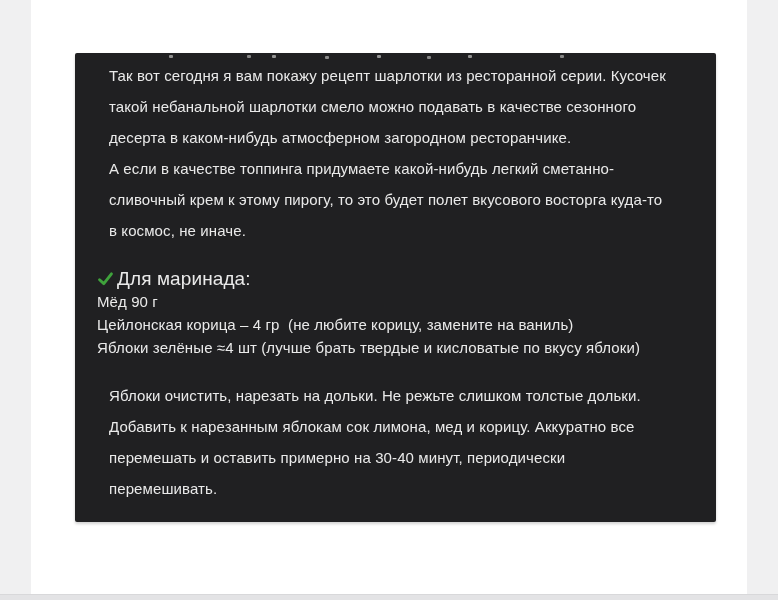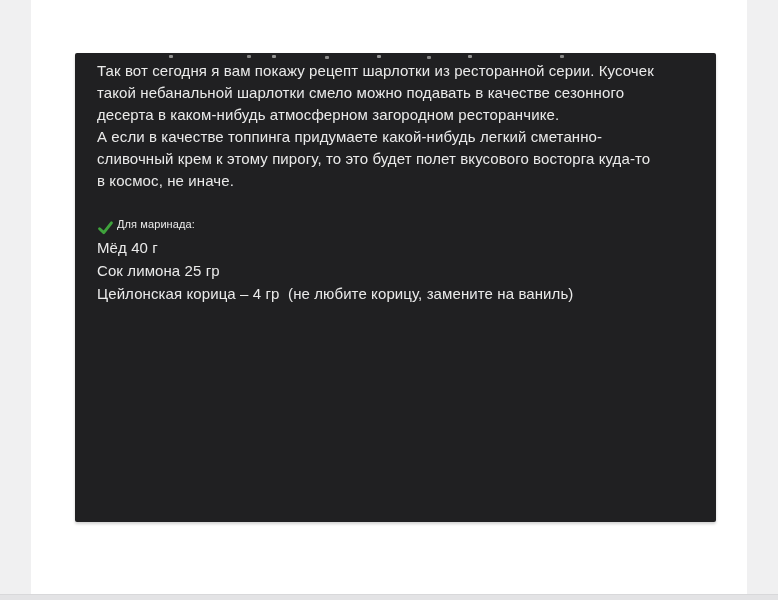--- a/index.html
+++ b/index.html
@@ -20,30 +20,30 @@
     box-shadow:0 2px 3px rgba(0,0,0,0.18);
     overflow:hidden;
   }
   
   .remnants{
     position:absolute;top:2px;left:94px;width:4px;height:3px;background:#8f8f8f;border-radius:1px;
     box-shadow:78px 0 0 #858585,103px 0 0 #949494,156px 1px 0 #8a8a8a,
                208px 0 0 #949494,258px 1px 0 #858585,299px 0 0 #919191,391px 0 0 #868686;
   }
   .para{
-    margin:0 0 21px 0;
-    font-size:15px;line-height:22px;font-weight:500;
+    margin:0 0 21px 12px;
+    font-size:15px;line-height:31px;font-weight:500;
     letter-spacing:0.1px;
     white-space:pre-wrap;
   }
   .para.last{margin-bottom:0;}
   .marinade-section{margin:0 0 21px 0;}
   .marinade-header{
-    display:flex;align-items:flex-end;gap:3px;
-    font-size:11px;line-height:23px;font-weight:500;letter-spacing:0.1px;
+    display:flex;align-items:center;gap:3px;
+    font-size:19px;line-height:23px;font-weight:500;letter-spacing:0.1px;
   }
   .check-icon{width:17px;height:17px;flex:0 0 auto;margin-top:-1px;}
   .ingredient{
     font-size:15px;line-height:23px;font-weight:500;letter-spacing:0.1px;
     white-space:pre-wrap;
   }
 </style>
 </head>
 <body>
 
@@ -57,18 +57,19 @@
   <p class="para">Так вот сегодня я вам покажу рецепт шарлотки из ресторанной серии. Кусочек<br>такой небанальной шарлотки смело можно подавать в качестве сезонного<br>десерта в каком-нибудь атмосферном загородном ресторанчике.<br>А если в качестве топпинга придумаете какой-нибудь легкий сметанно-<br>сливочный крем к этому пирогу, то это будет полет вкусового восторга куда-то<br>в космос, не иначе.</p>
 
 
   <div class="marinade-section">
     <div class="marinade-header">
       <svg class="check-icon" viewBox="0 0 20 20">
         <path d="M3 11.5 L8 16 L17 4.5" fill="none" stroke="#3fa23c" stroke-width="3.4" stroke-linecap="round" stroke-linejoin="round"></path>
       </svg>
       <span>Для маринада:</span>
     </div>
-    <div class="ingredient">Мёд 40 г</div>
-    <div class="ingredient">Сок лимона 25 гр</div>
+    <div class="ingredient">Мёд 90 г</div>
     <div class="ingredient">Цейлонская корица – 4 гр  (не любите корицу, замените на ваниль)</div>
+    <div class="ingredient">Яблоки зелёные ≈4 шт (лучше брать твердые и кисловатые по вкусу яблоки)</div>
   </div>
 
+  <p class="para last">Яблоки очистить, нарезать на дольки. Не режьте слишком толстые дольки.<br>Добавить к нарезанным яблокам сок лимона, мед и корицу. Аккуратно все<br>перемешать и оставить примерно на 30-40 минут, периодически<br>перемешивать.</p>
 </div>
 
 </body></html>

